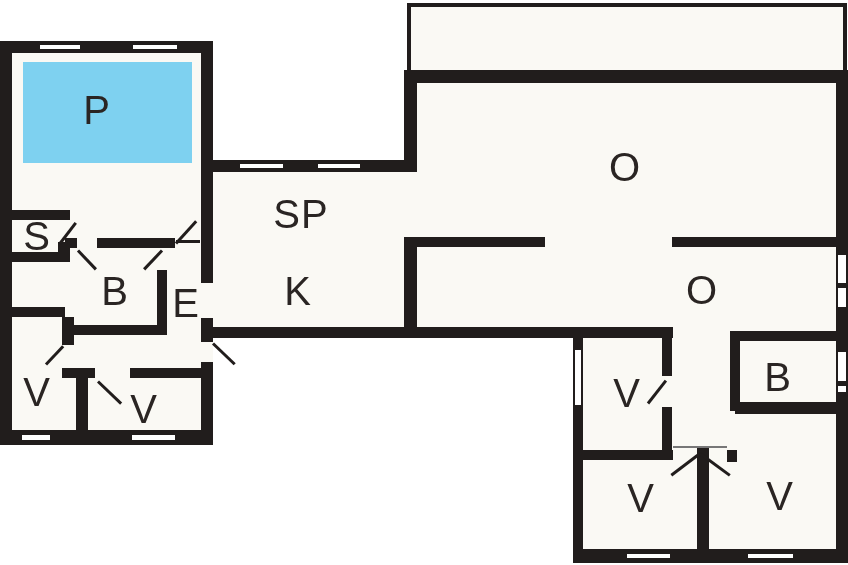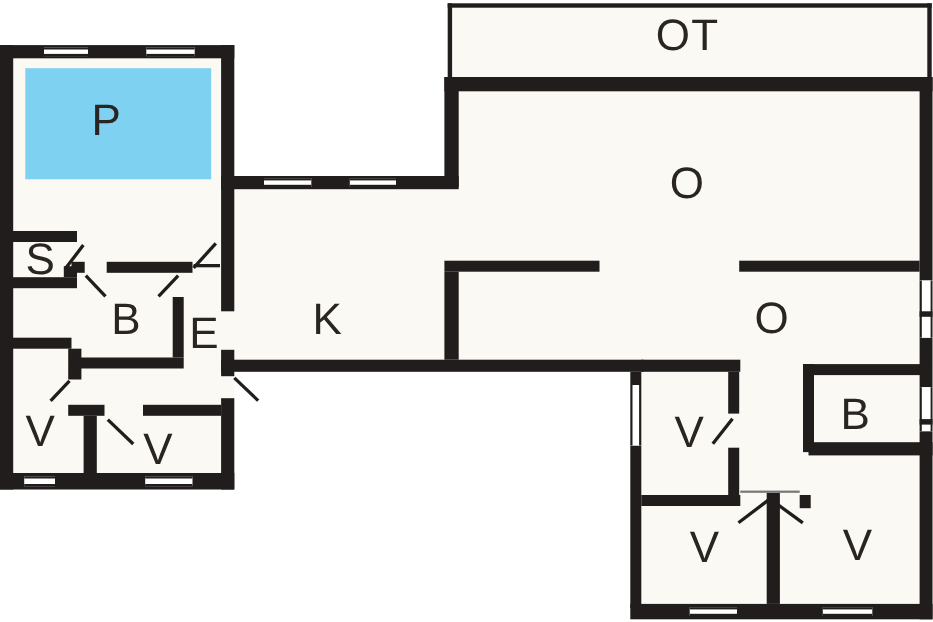--- a/index.html
+++ b/index.html
@@ -107,22 +107,22 @@
   <div class="dline" style="left:700px;top:452px;width:36px;transform:rotate(142.8deg);"></div>
   <div class="dline" style="left:700px;top:452px;width:37px;transform:rotate(36.3deg);"></div>
   <div class="thin" style="left:673px;top:446px;width:54px;height:2px;background:#777;"></div>
 
   <div class="rlabel" style="left:97px;top:110px;">P</div>
   <div class="rlabel" style="left:37px;top:236px;">S</div>
   <div class="rlabel" style="left:115px;top:291px;">B</div>
   <div class="rlabel" style="left:186px;top:303px;">E</div>
   <div class="rlabel" style="left:37px;top:392px;">V</div>
   <div class="rlabel" style="left:144px;top:409px;">V</div>
+  <div class="rlabel" style="left:301px;top:214px;">SP</div>
   <div class="rlabel" style="left:298px;top:291px;">K</div>
-  <div class="rlabel" style="left:625px;top:32px;">OT</div>
   <div class="rlabel" style="left:625px;top:167px;">O</div>
   <div class="rlabel" style="left:702px;top:290px;">O</div>
   <div class="rlabel" style="left:627px;top:393px;">V</div>
   <div class="rlabel" style="left:778px;top:377px;">B</div>
   <div class="rlabel" style="left:641px;top:498px;">V</div>
   <div class="rlabel" style="left:780px;top:496px;">V</div>
 
 </div>
 
 </body></html>

